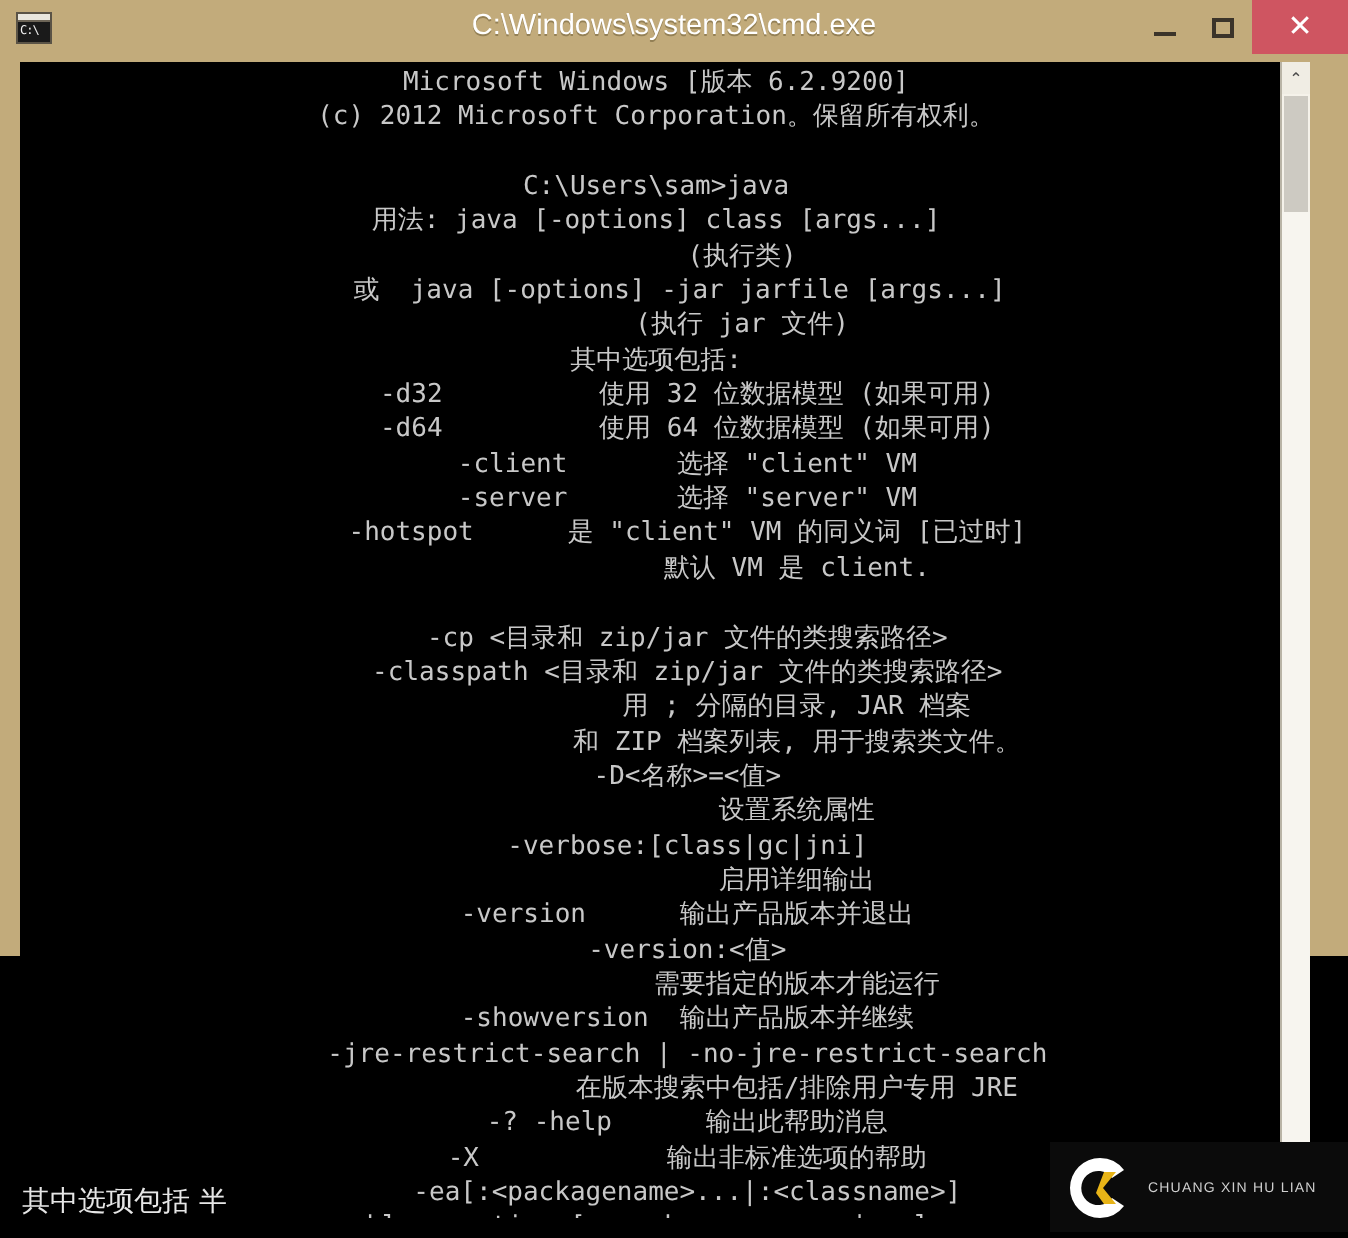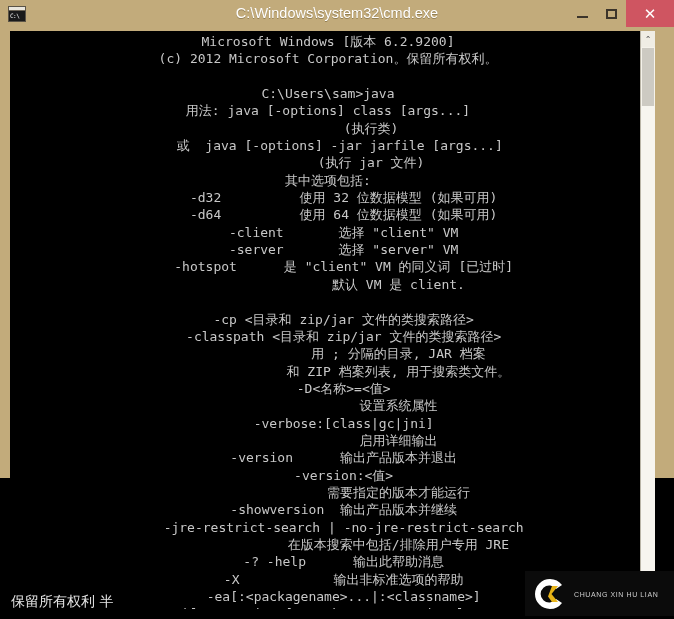--- a/index.html
+++ b/index.html
@@ -304,21 +304,21 @@
                   按指定的粒度启用断言
     -da[:&lt;packagename&gt;...|:&lt;classname&gt;]</div>
   </div>
 
   <div id="scrollbar">
     <div id="sb-up">⌃</div>
     <div id="sb-thumb"></div>
     <div id="sb-track"></div>
   </div>
 
-  <div id="ime-bar">保留所有权利 半</div>
+  <div id="ime-bar">其中选项包括 半</div>
 
 
   <div id="logo-box">
     <div id="logo-mark">
       <svg width="34" height="34" viewBox="0 0 34 34" aria-hidden="true">
         <path d="M17 2 A15 15 0 1 0 17 32 A15 15 0 0 0 29 26 L23 22 A8.5 8.5 0 1 1 23 12 L29 8 A15 15 0 0 0 17 2 Z" fill="#ffffff"></path>
         <path d="M19 9 L25 9 L18.5 17 L25 25 L19 25 L15 19.5 Z" fill="#e8b417"></path>
         <path d="M12.5 9 L18 9 L13 17 L18 25 L12.5 25 L8 17 Z" fill="#e8b417" opacity="0"></path>
       </svg>
     </div>

